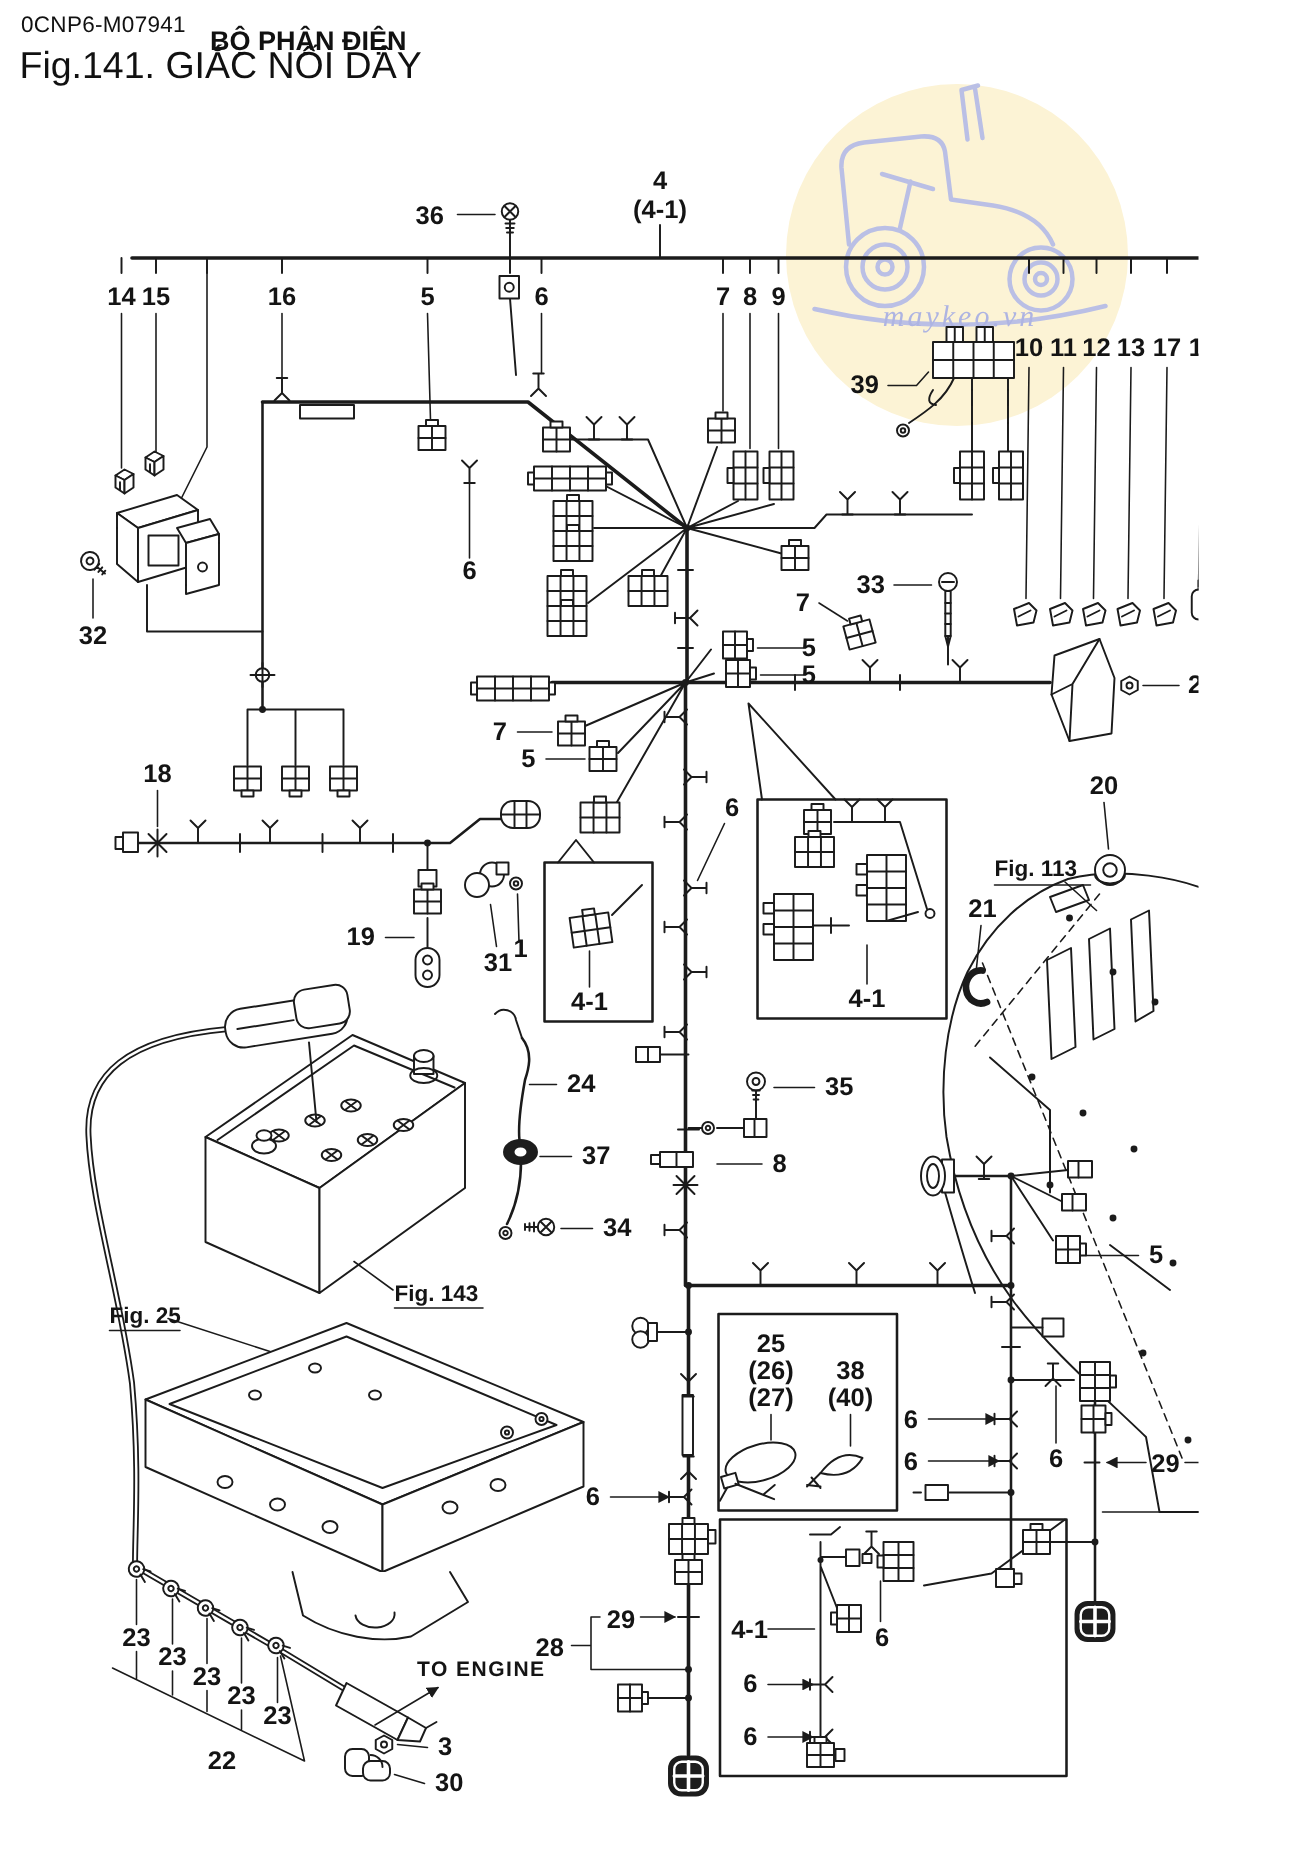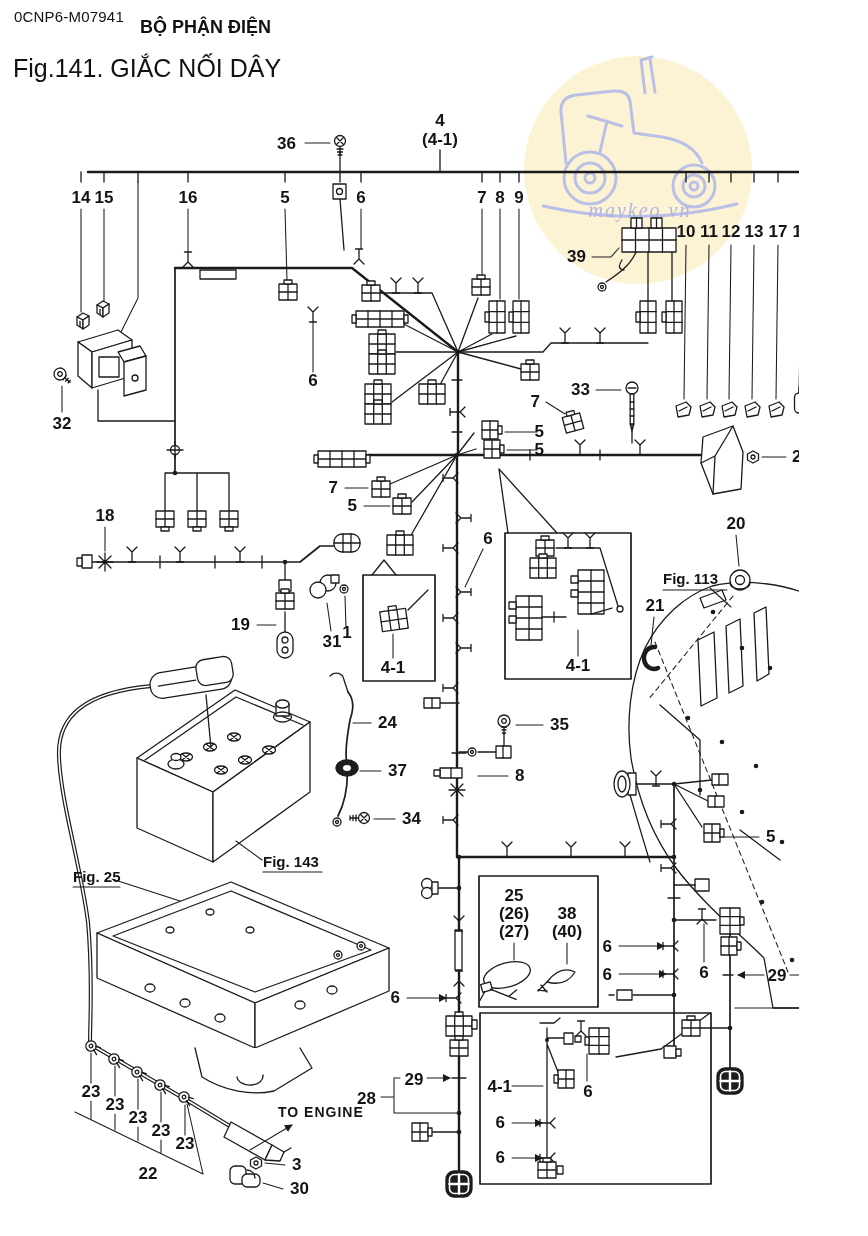--- a/index.html
+++ b/index.html
@@ -1,20 +1,20 @@
 <!DOCTYPE html>
 <html><head>
 <meta charset="utf-8">
 <style>
   html,body{margin:0;padding:0;background:#fff;}
   .page{position:relative;width:799px;height:1236px;background:#ffffff;overflow:hidden;
         font-family:"Liberation Sans",sans-serif;color:#111;}
   .hdr-code{position:absolute;left:14px;top:8px;font-size:15px;letter-spacing:.2px;}
   .hdr-section{position:absolute;left:140px;top:17px;font-size:18px;font-weight:bold;}
-  .hdr-title{position:absolute;left:13px;top:30px;font-size:25px;margin-top:24px;}
+  .hdr-title{position:absolute;left:13px;top:30px;font-size:25px;}
   svg{position:absolute;left:0;top:0;}
   .lw{stroke:#1b1b1b;fill:none;stroke-width:1.3;stroke-linecap:round;stroke-linejoin:round;}
   .thick{stroke-width:2.4;}
   .med{stroke-width:1.7;}
   .thin{stroke-width:1.05;}
   .wfill{fill:#ffffff;}
   .callout{font-family:"Liberation Sans",sans-serif;font-size:17px;font-weight:bold;fill:#141414;}
   .figref{font-family:"Liberation Sans",sans-serif;font-size:15px;font-weight:bold;fill:#141414;}
   .annot{font-family:"Liberation Sans",sans-serif;font-size:14px;font-weight:bold;letter-spacing:1px;fill:#141414;}
   .wmtext{font-family:"Liberation Serif",serif;font-style:italic;font-size:20px;letter-spacing:2px;}

